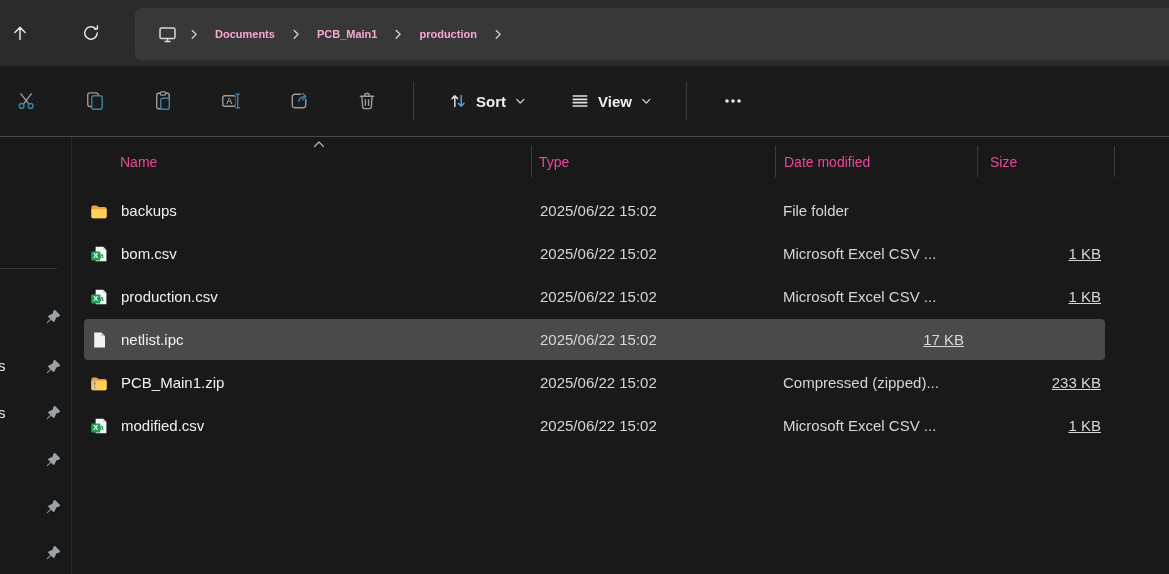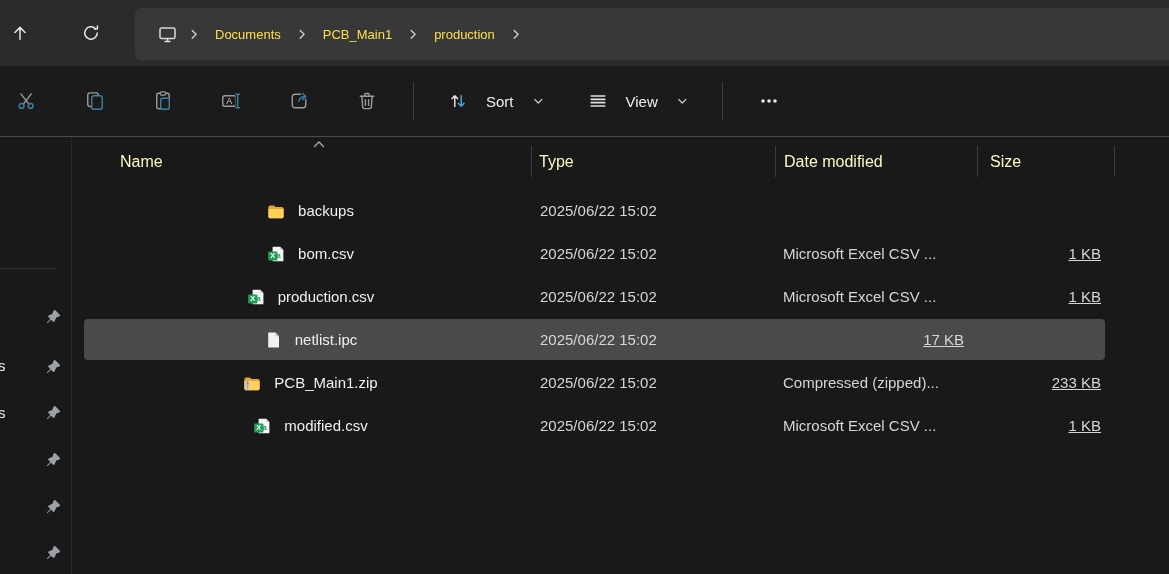--- a/index.html
+++ b/index.html
@@ -5,57 +5,57 @@
   html,body{margin:0;padding:0;background:#000;}
   .window{position:relative;width:1169px;height:574px;background:#191919;overflow:hidden;
           font-family:"Liberation Sans",sans-serif;color:#e8e8e8;-webkit-font-smoothing:antialiased;}
 
   
   .navbar{position:relative;height:66px;background:#2b2b2b;}
   .nav-btn{position:absolute;top:14px;width:38px;height:38px;display:flex;align-items:center;justify-content:center;
            background:none;border:none;border-radius:4px;padding:0;cursor:pointer;}
   .addressbar{position:absolute;left:135px;right:-12px;top:8px;bottom:6px;background:#383838;border-radius:6px;
               display:flex;align-items:center;padding-left:22px;cursor:pointer;}
-  .crumb{background:none;border:none;padding:0 13px;font-size:13px;color:#fde047;cursor:pointer;
-         font-family:"Liberation Sans",sans-serif;}
+  .crumb{background:none;border:none;padding:0 13px;font-size:11px;color:#f9a8d4;cursor:pointer;
+         font-family:"Liberation Sans",sans-serif;font-weight:bold;}
   .crumb-chev{display:flex;align-items:center;justify-content:center;width:16px;height:16px;cursor:pointer;}
   .addr-loc{display:flex;align-items:center;margin-right:8px;}
 
   
   .toolbar{height:70px;background:#1b1b1b;display:flex;align-items:center;padding-left:5px;gap:24px;}
   .tb-btn{height:40px;display:flex;align-items:center;justify-content:center;background:none;border:none;
           border-radius:4px;color:#f0f0f0;font-size:15px;cursor:pointer;padding:0;
           font-family:"Liberation Sans",sans-serif;}
   .icon-btn{width:44px;flex:none;}
-  .label-btn{padding:0 10px;gap:18px;}
+  .label-btn{padding:0 10px;gap:8px;font-weight:bold;}
   .tb-sep{width:1px;height:38px;background:#3e3e3e;flex:none;}
 
   
   .content{display:flex;height:437px;border-top:1px solid #4a4a4a;}
   .sidebar{position:relative;width:71px;flex:none;border-right:1px solid #272727;background:#191919;}
   .sb-divider{position:absolute;left:0;top:131px;width:57px;height:1px;background:#343434;}
   .pin{position:absolute;left:45px;width:16px;height:16px;cursor:pointer;}
   .sb-frag{position:absolute;left:-2px;font-size:15px;color:#ececec;}
 
   .main{position:relative;flex:1;}
   .header-row{position:relative;height:49px;display:grid;grid-template-columns:459px 244px 202px 137px;
               align-items:center;width:1042px;}
-  .hcell{font-size:16px;color:#fef9c3;padding-left:9px;cursor:pointer;}
+  .hcell{font-size:14px;color:#ec4899;padding-left:9px;cursor:pointer;}
   .hcell.h-name{padding-left:48px;}
   .hcell.h-type{padding-left:8px;}
   .hcell.h-size{padding-left:13px;}
   .hdiv{position:absolute;top:9px;height:31px;width:1px;background:#3d3d3d;}
   .sort-ind{position:absolute;left:240px;top:3px;}
 
   .rows{padding-top:3px;}
   .row{position:relative;width:1042px;height:43px;display:grid;grid-template-columns:459px 244px 202px 137px;
        align-items:center;font-size:15px;cursor:default;}
   .row.selected::before{content:"";position:absolute;left:12px;right:9px;top:1px;bottom:1px;
        background:#4a4a4a;border-radius:4px;}
-  .c-name{position:relative;display:flex;align-items:center;gap:13px;padding-left:18px;color:#f0f0f0;justify-content:center;}
+  .c-name{position:relative;display:flex;align-items:center;gap:13px;padding-left:18px;color:#f0f0f0;}
   .c-date{position:relative;color:#d6d6d6;padding-left:9px;}
   .c-type{position:relative;color:#d6d6d6;padding-left:8px;}
   .c-size{position:relative;color:#d6d6d6;text-align:right;padding-right:13px;text-decoration:underline;}
   .ic{display:flex;flex:none;}
   .ic svg{display:block;}
 </style>
 </head>
 <body>
 
 <div class="window">
@@ -255,20 +255,21 @@
             <div class="c-name">
               <span class="ic">
                 <svg width="18" height="18" viewBox="0 0 18 18">
                   <path d="M1.4 5.2c0-1 .8-1.8 1.8-1.8h3.1c.5 0 1 .2 1.3.6l.9 1h6.3c1 0 1.8.8 1.8 1.8v7.6c0 1-.8 1.8-1.8 1.8H3.2c-1 0-1.8-.8-1.8-1.8V5.2z" fill="#E8A33B"></path>
                   <path d="M1.4 7.1h15.2v7.3c0 1-.8 1.8-1.8 1.8H3.2c-1 0-1.8-.8-1.8-1.8V7.1z" fill="#FFD056"></path>
                 </svg>
               </span>
               <span>backups</span>
             </div>
             <div class="c-date">2025/06/22 15:02</div>
+            <div class="c-type">File folder</div>
             <div class="c-size"></div>
           </div>
           <div class="row">
             <div class="c-name">
               <span class="ic">
                 <svg width="18" height="18" viewBox="0 0 18 18">
                   <path d="M5.6 1.8h7.6l3.2 3.2v11.2H5.6z" fill="#f5f5f5"></path>
                   <path d="M13.2 1.8v3.2h3.2z" fill="#cfcfcf"></path>
                   <text x="11.8" y="12.8" font-size="7" fill="#1E9E57" font-weight="bold" text-anchor="middle" font-family="Liberation Sans,sans-serif">a</text>
                   <rect x="1.2" y="6.4" width="9.2" height="9.2" rx="1.1" fill="#1E9E57"></rect>

